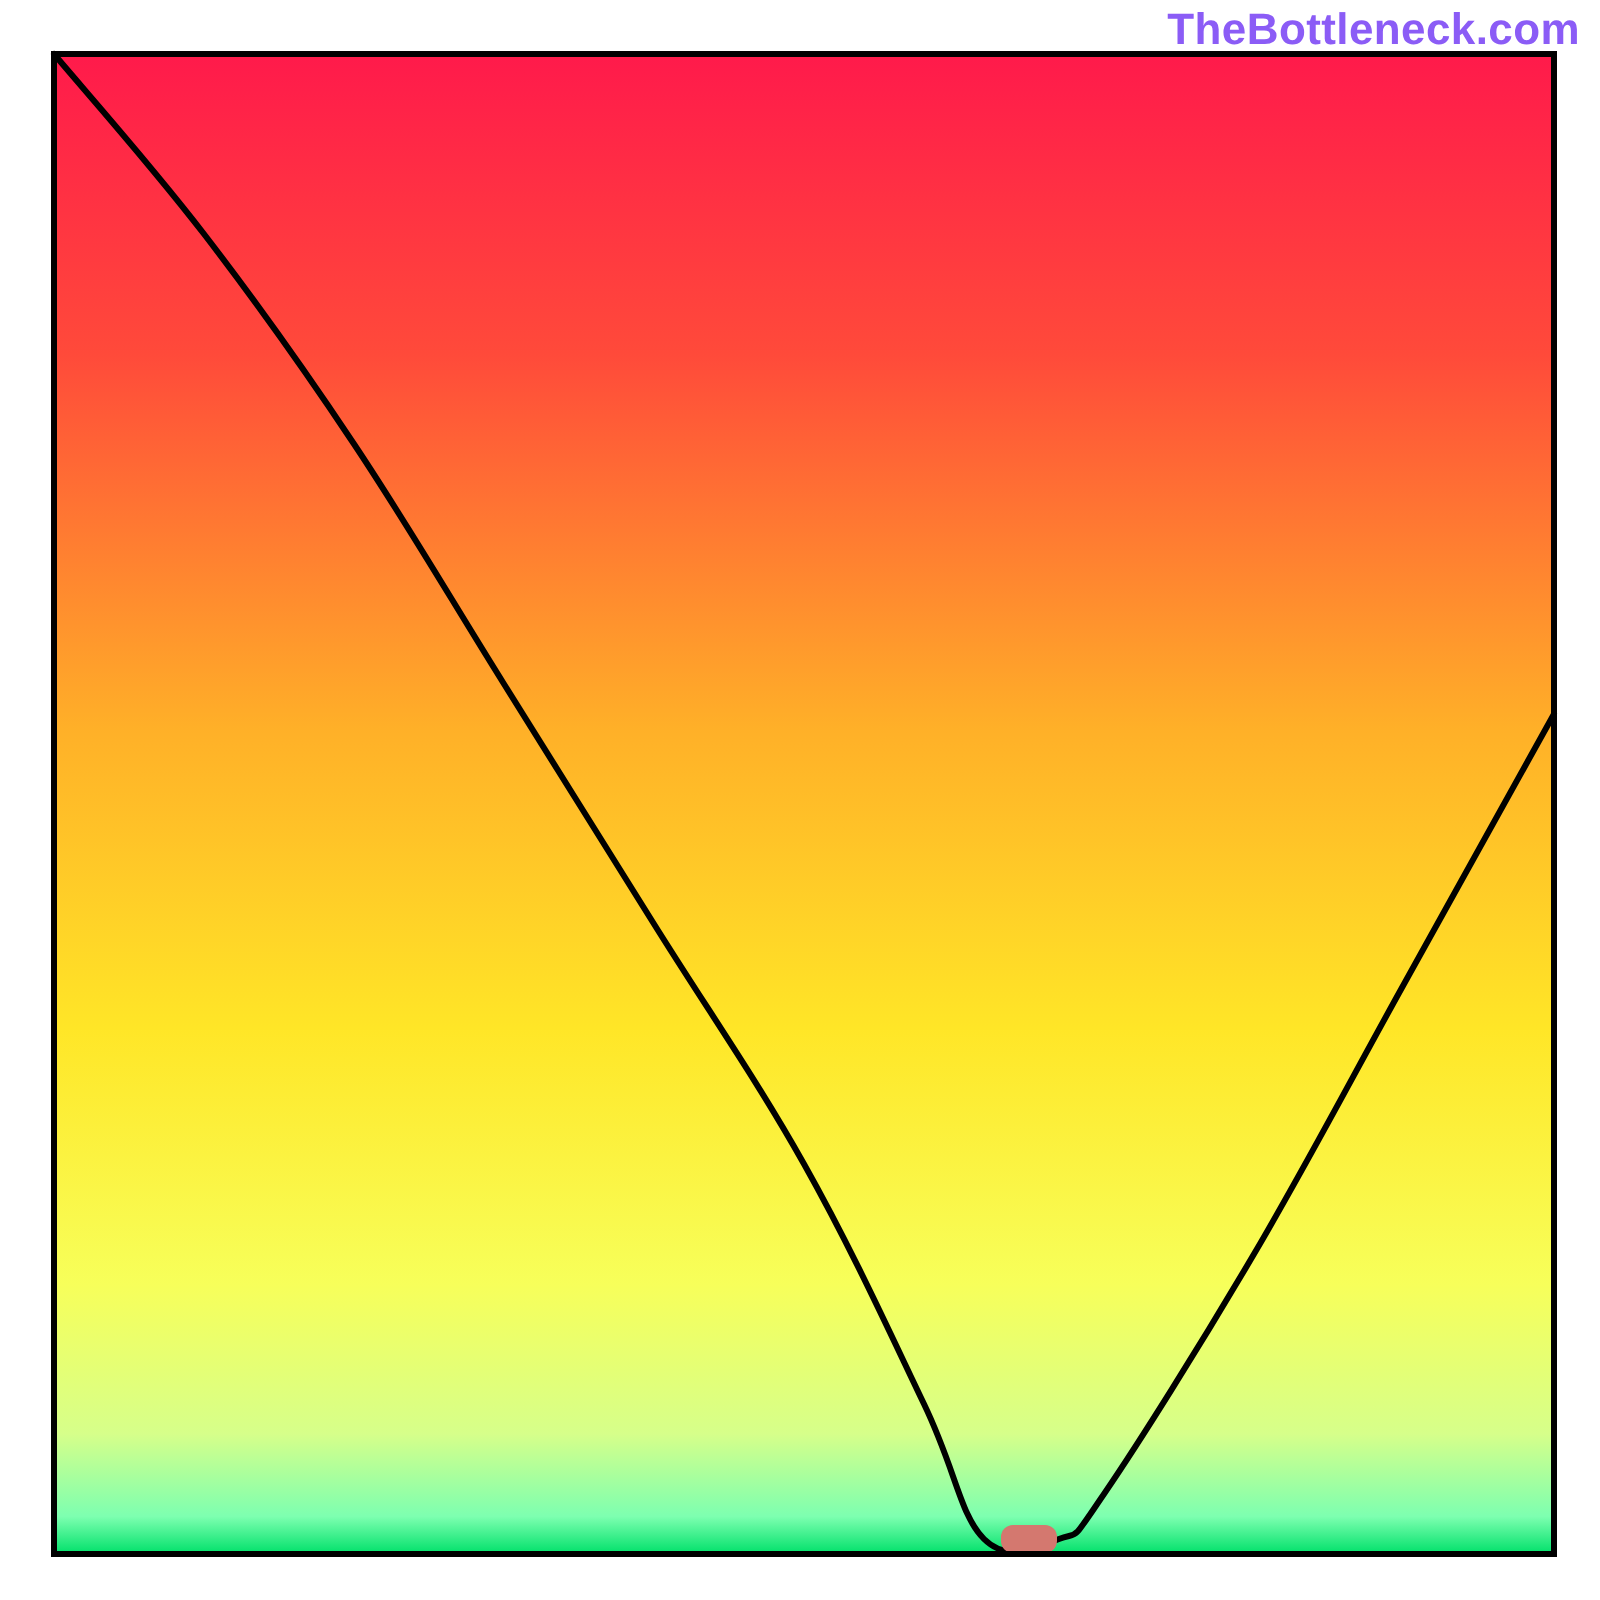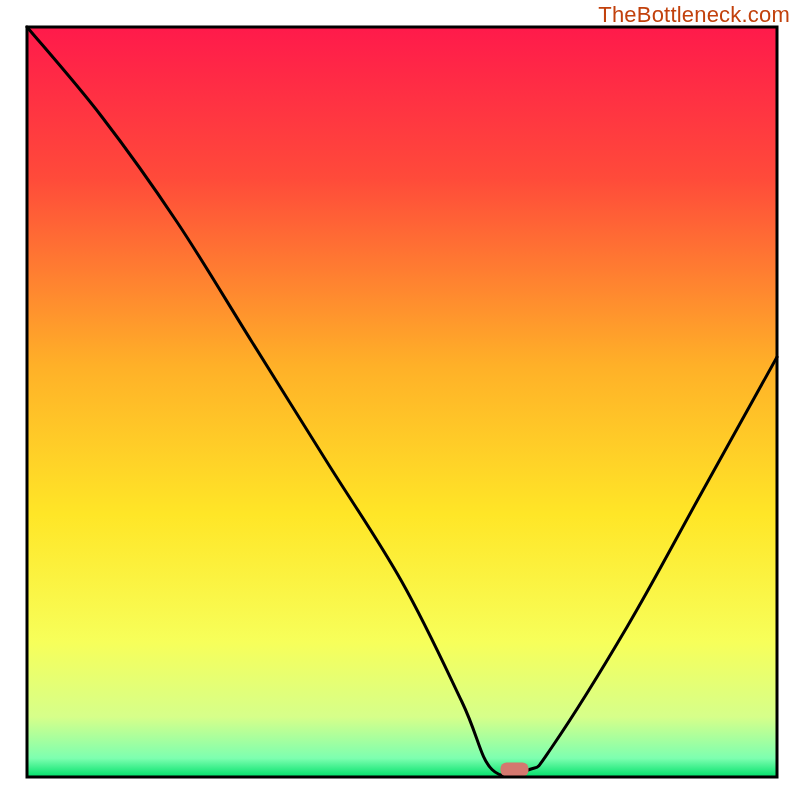--- a/index.html
+++ b/index.html
@@ -18,22 +18,22 @@
   svg {
     position: absolute;
     top: 0;
     left: 0;
   }
   .watermark {
     position: absolute;
     top: 2px;
     right: 10px;
     font-size: 22px;
-    font-weight: 400;
-    color: #c2410c;
+    font-weight: 700;
+    color: #8b5cf6;
     letter-spacing: 0.2px;
   }
 </style>
 </head>
 <body>
 
 <div class="canvas-wrap">
   <svg id="chart-svg" width="800" height="800" viewBox="0 0 800 800">
     <defs>
       <linearGradient id="bg-grad" x1="0" y1="0" x2="0" y2="1">

